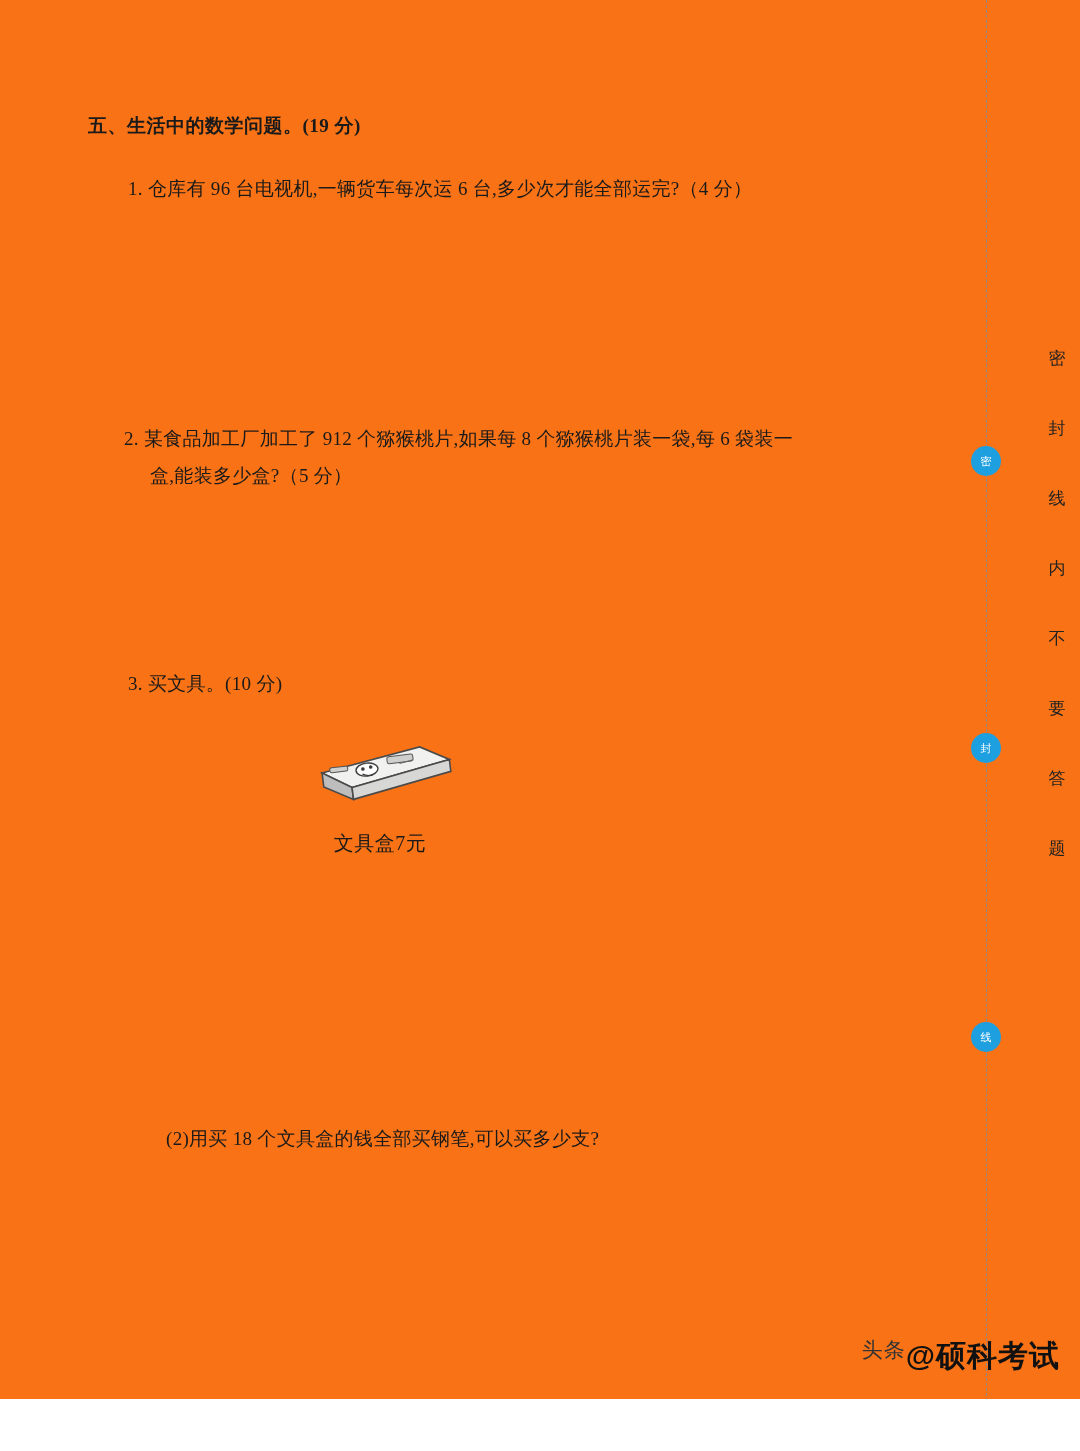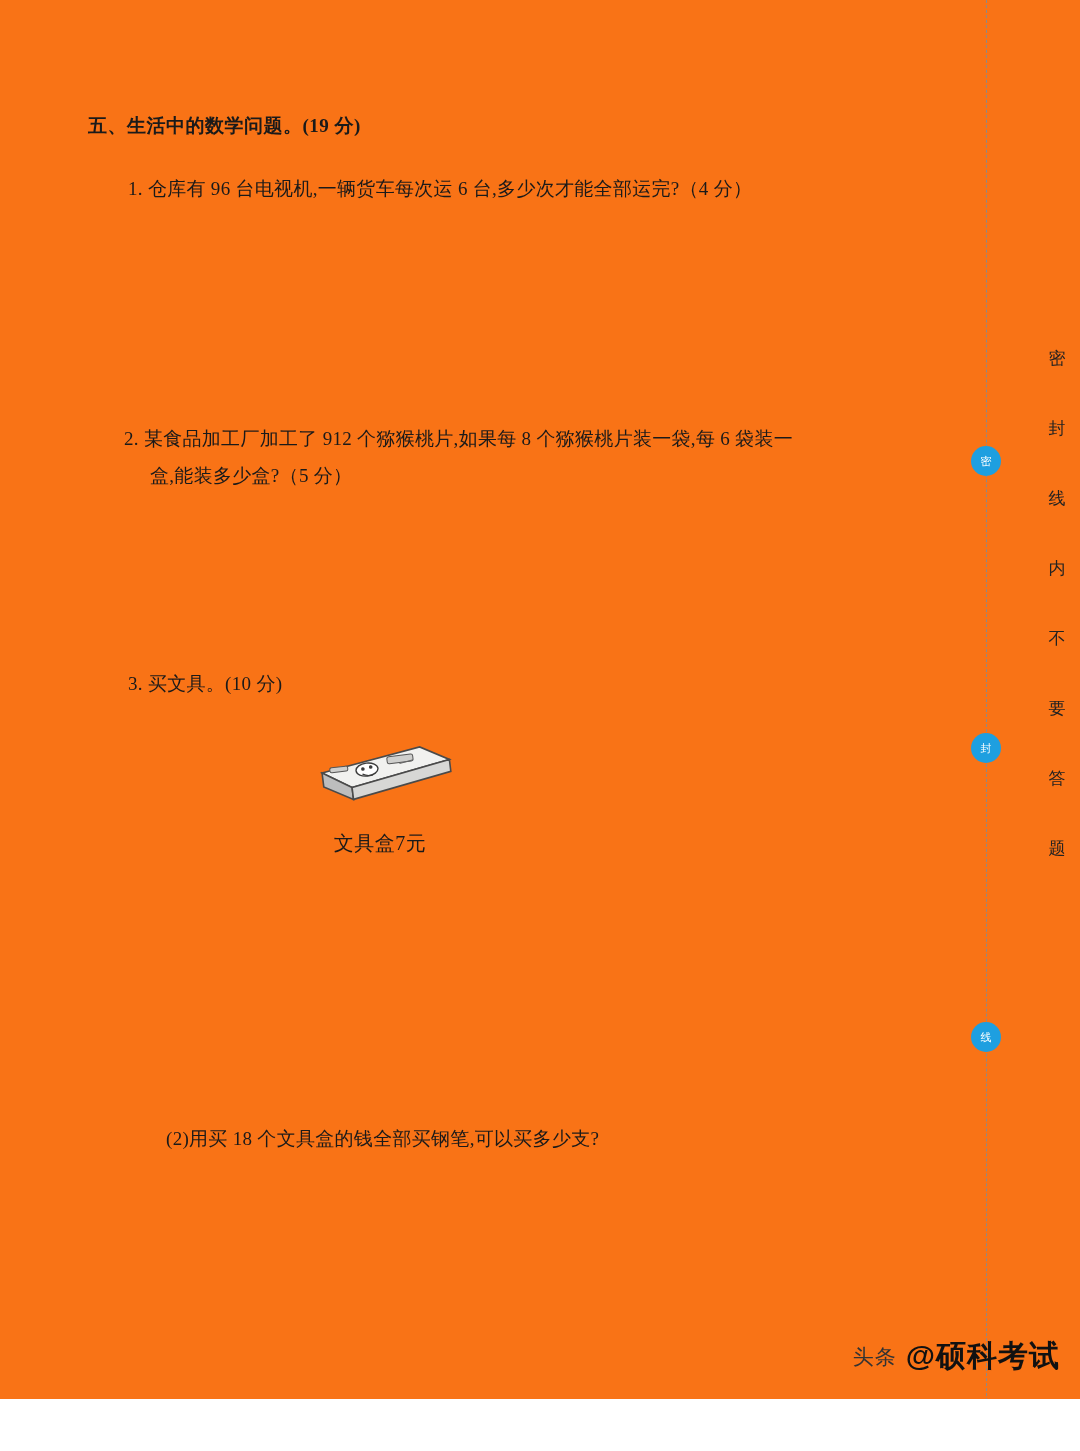--- a/index.html
+++ b/index.html
@@ -117,22 +117,20 @@
     font-family: "Liberation Serif", serif;
     letter-spacing: 0.5px;
   }
 
   
   .footer {
     position: absolute;
     right: 20px;
     bottom: 22px;
     display: flex;
-    align-items: center;
-    gap: 9px;
     font-family: "Liberation Sans", sans-serif;
   }
   .footer .tt {
     font-size: 21px;
     color: #333;
     letter-spacing: 1px;
   }
   .footer .nm {
     font-size: 30px;
     font-weight: bold;

